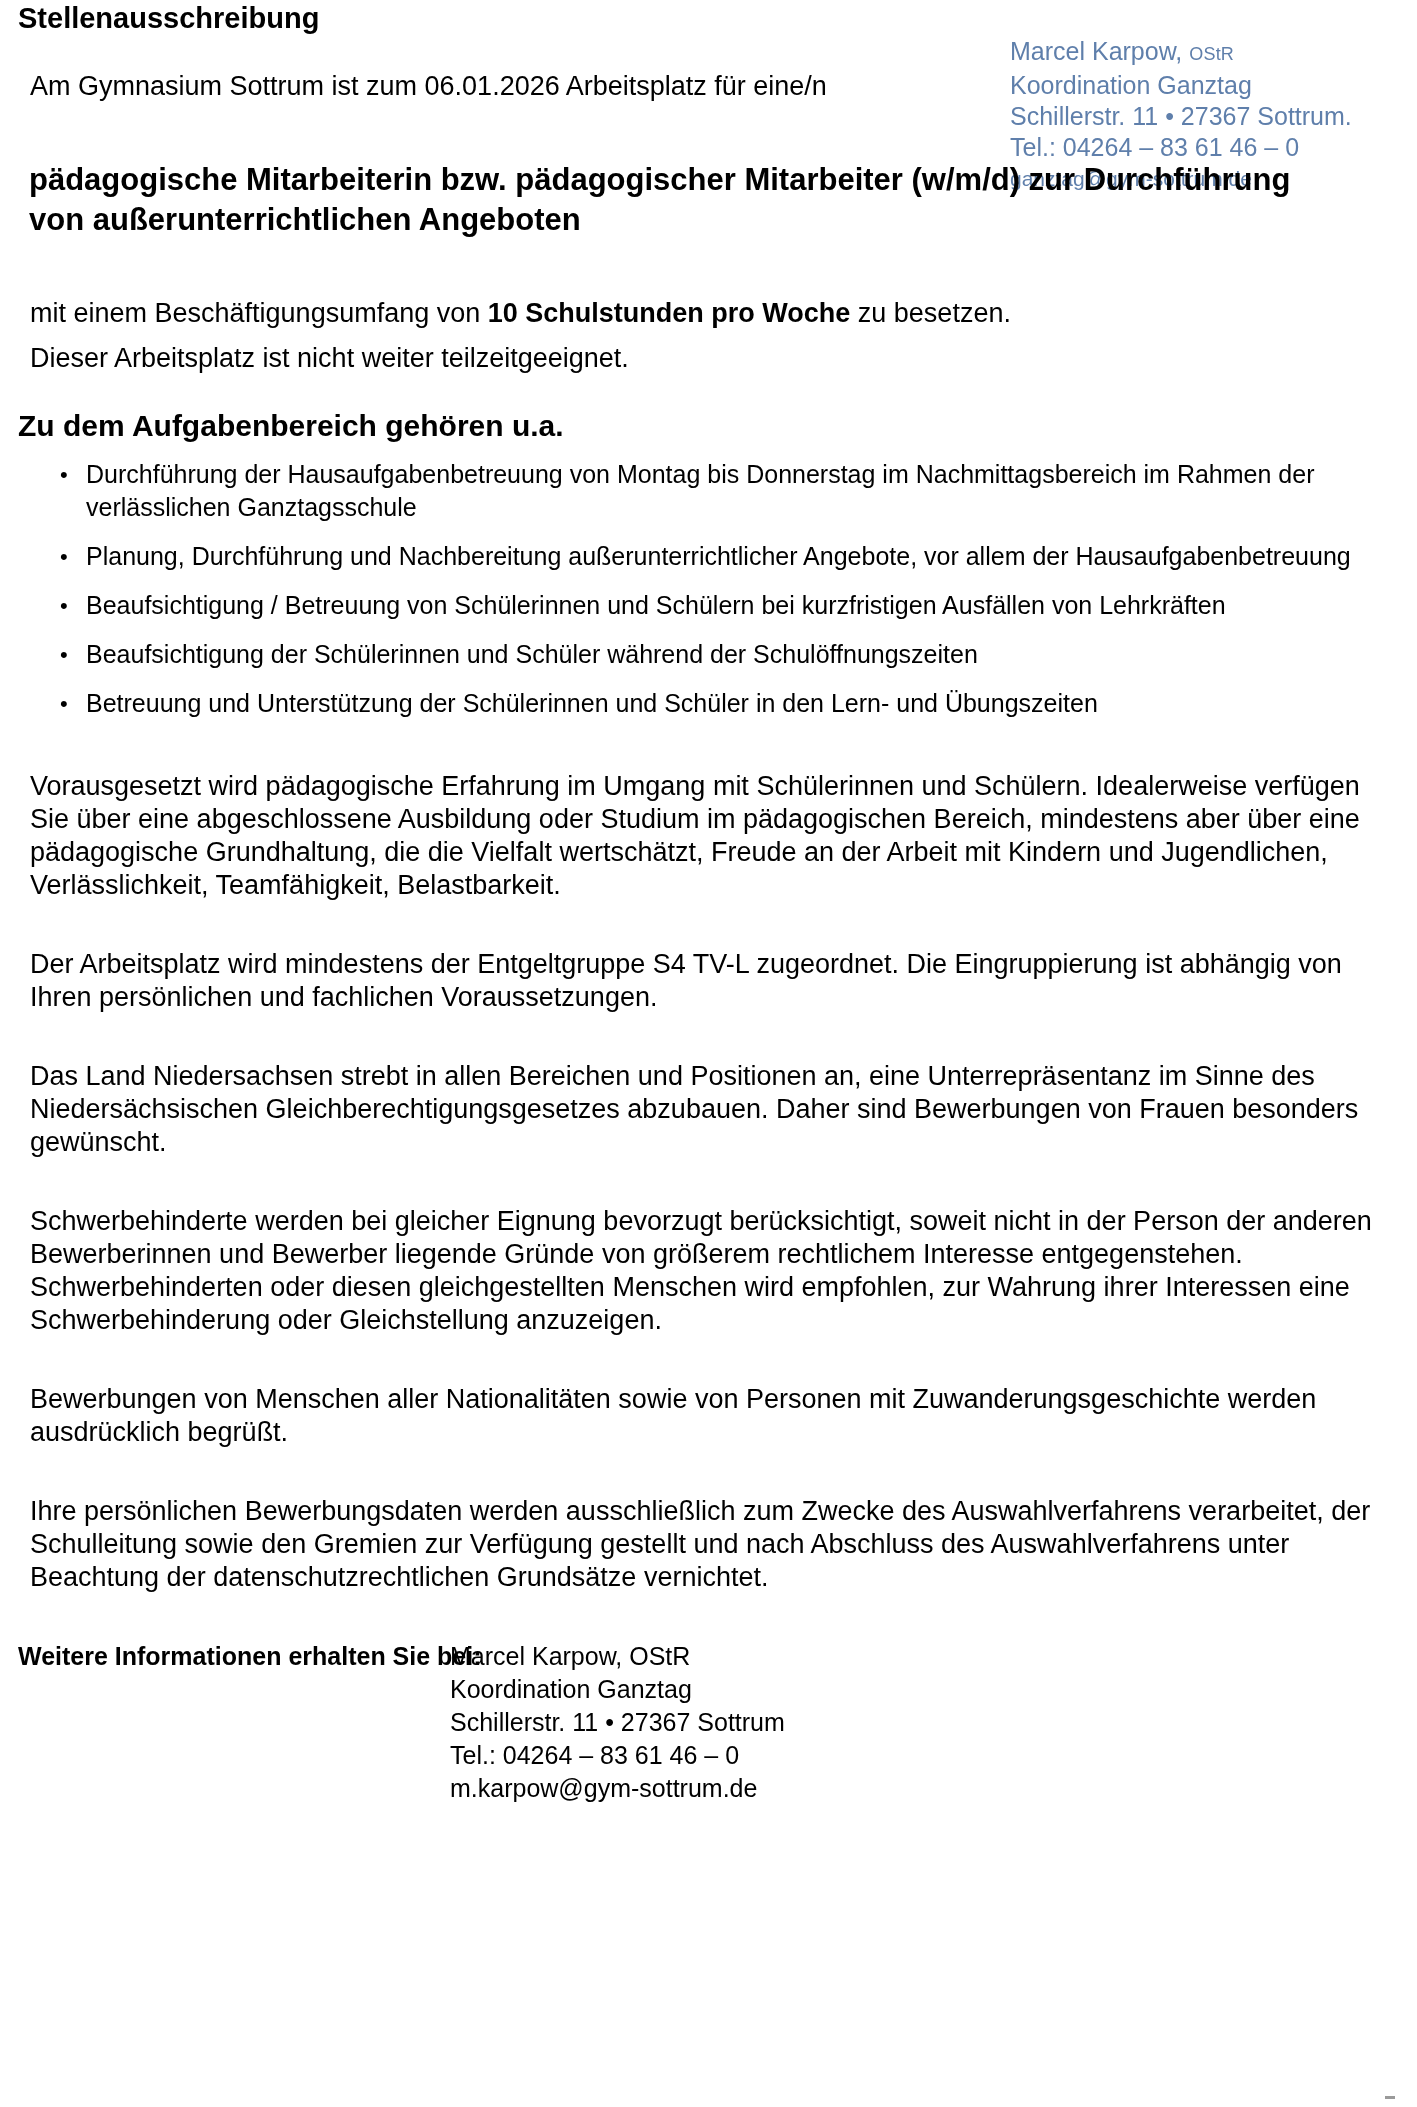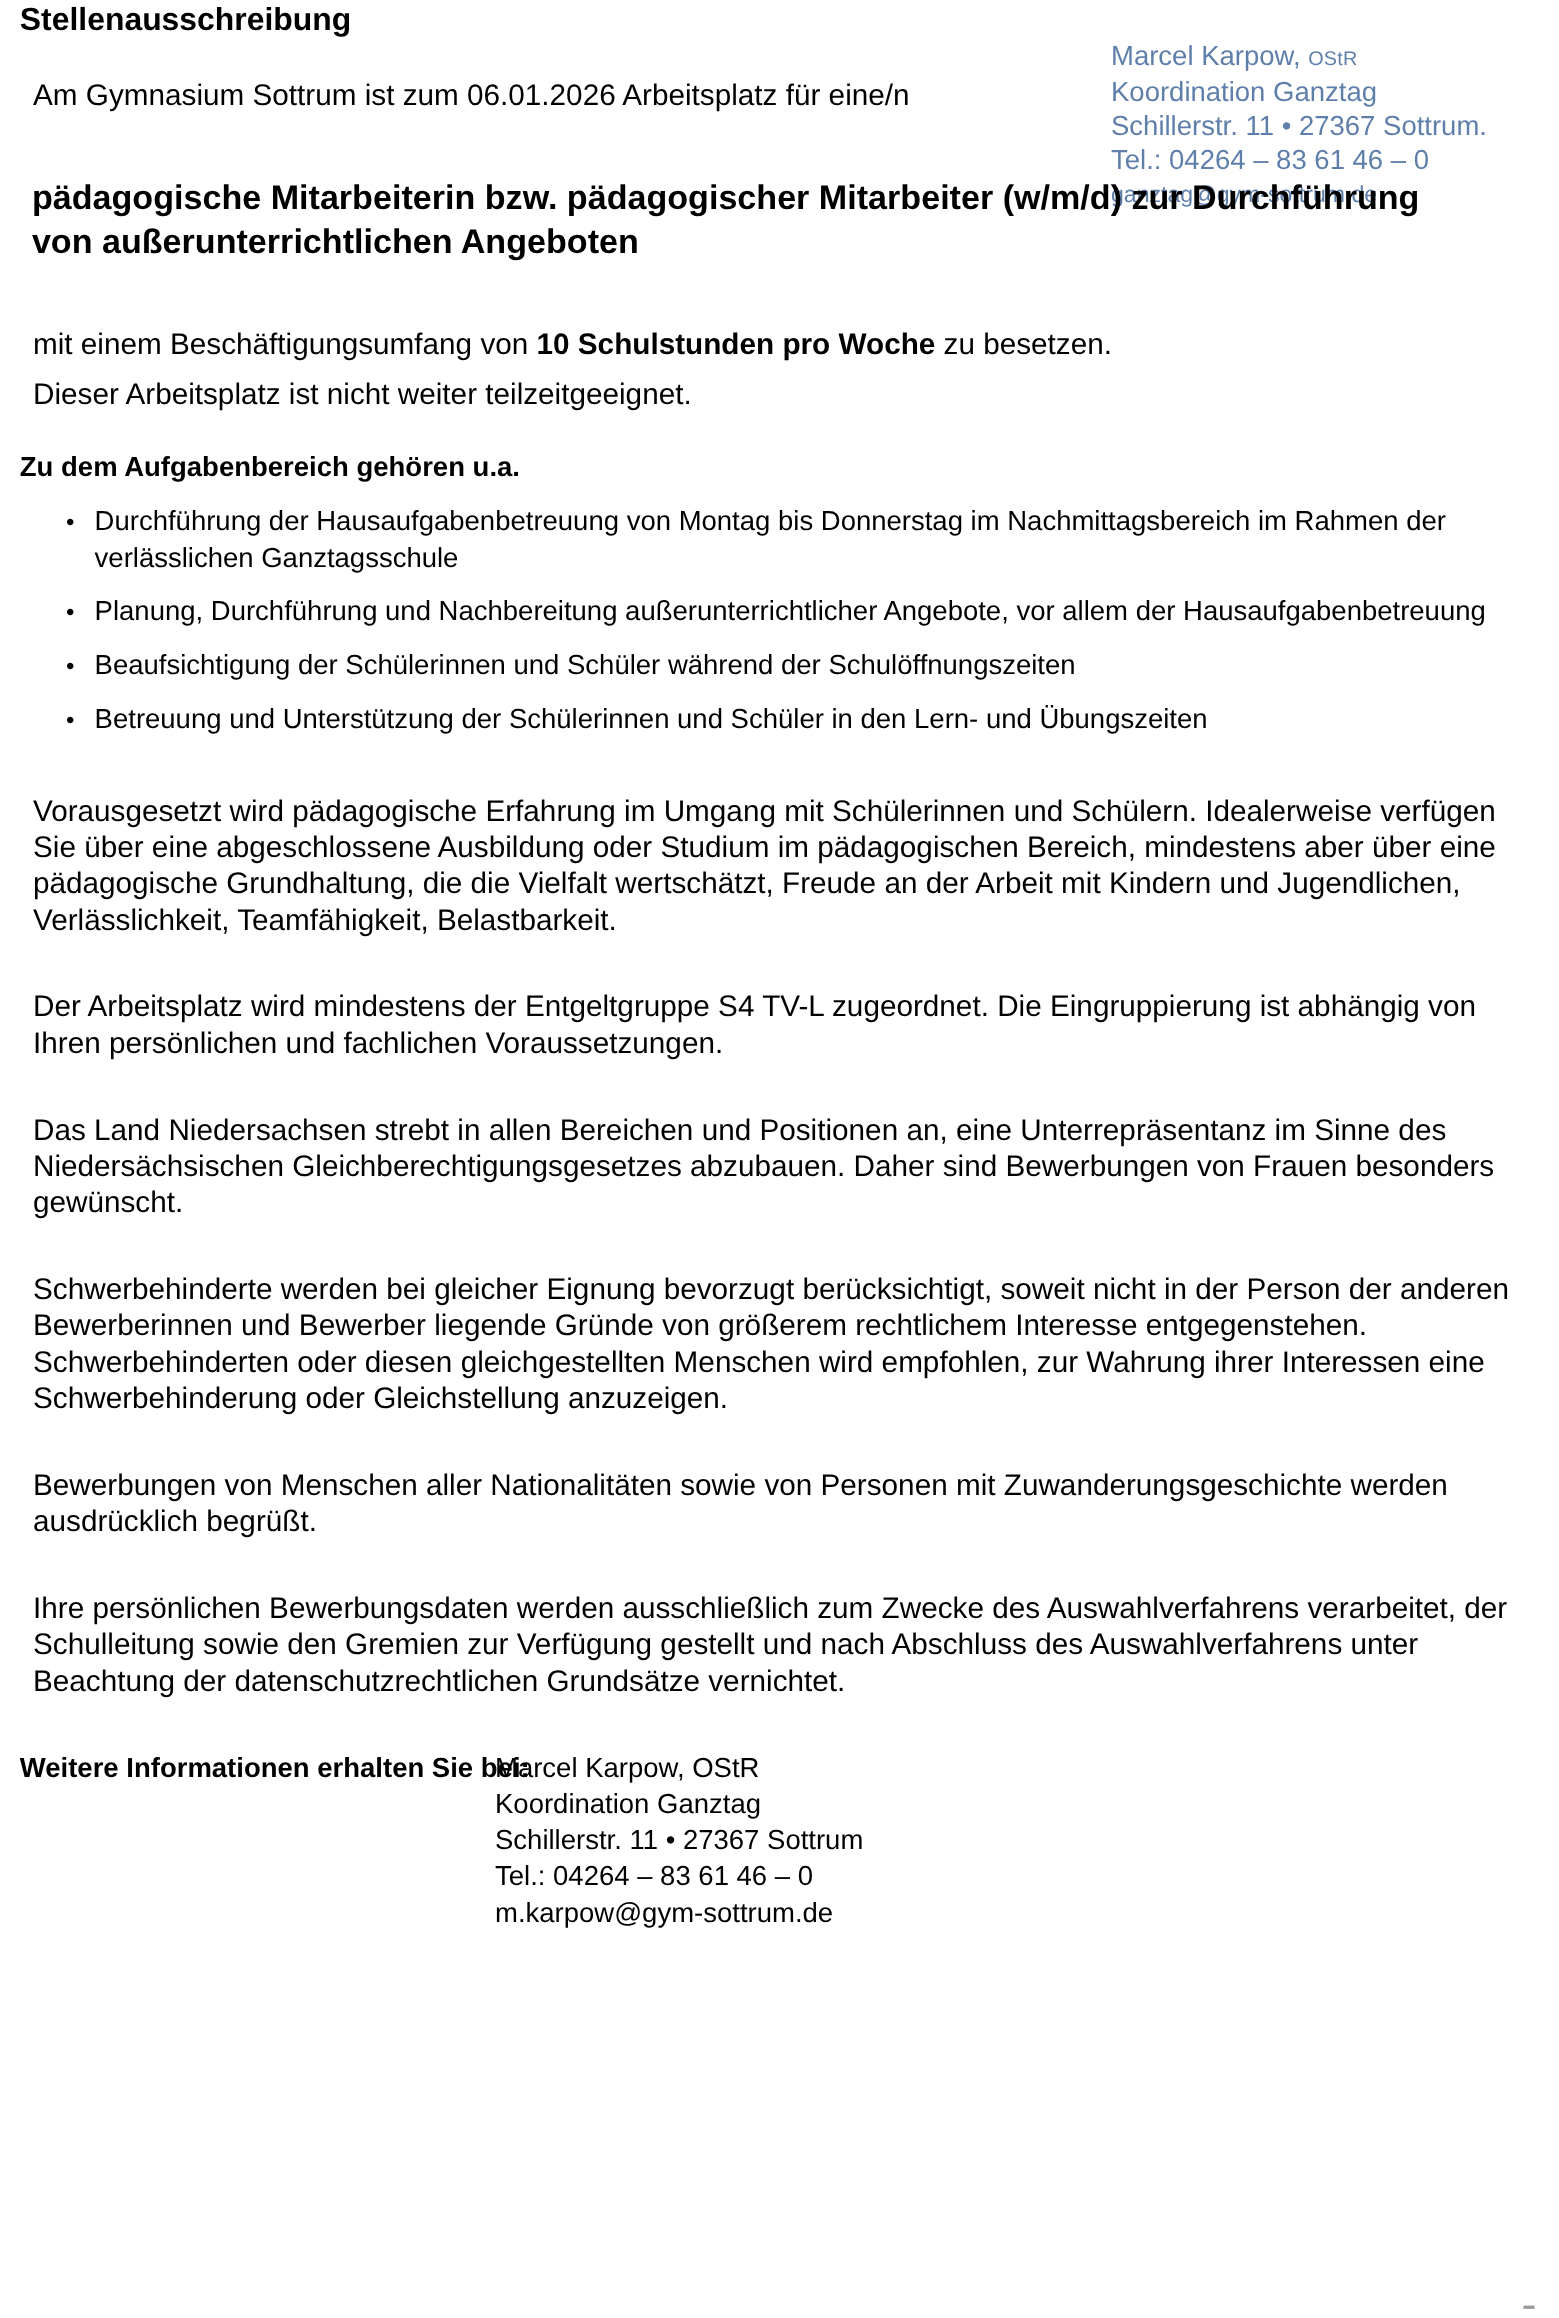--- a/index.html
+++ b/index.html
@@ -101,21 +101,21 @@
   .jobtitle {
     font-size: 31px;
     font-weight: bold;
     line-height: 40px;
     margin: 11px;
     padding: 0;
     max-width: 1320px;
   }
 
   .sub-head {
-    font-size: 25px;
+    font-size: 30px;
     font-weight: bold;
     line-height: 33px;
     margin: 0;
   }
 
   ul.tasks {
     margin: 0;
     padding: 0 0 0 52px;
     list-style: none;
   }
@@ -197,20 +197,21 @@
   <p class="p"><span>mit einem Beschäftigungsumfang von </span><b>10 Schulstunden pro Woche</b><span> zu besetzen.</span></p>
   <p class="p">Dieser Arbeitsplatz ist nicht weiter teilzeitgeeignet.</p>
 
   <div class="gap-m"></div>
 
   <p class="sub-head">Zu dem Aufgabenbereich gehören u.a.</p>
 
   <ul class="tasks">
     <li>Durchführung der Hausaufgabenbetreuung von Montag bis Donnerstag im Nachmittagsbereich im Rahmen der verlässlichen Ganztagsschule</li>
     <li>Planung, Durchführung und Nachbereitung außerunterrichtlicher Angebote, vor allem der Hausaufgabenbetreuung</li>
+    <li>Beaufsichtigung / Betreuung von Schülerinnen und Schülern bei kurzfristigen Ausfällen von Lehrkräften</li>
     <li>Beaufsichtigung der Schülerinnen und Schüler während der Schulöffnungszeiten</li>
     <li>Betreuung und Unterstützung der Schülerinnen und Schüler in den Lern- und Übungszeiten</li>
   </ul>
 
   <div class="gap-m"></div>
 
   <p class="p">Vorausgesetzt wird pädagogische Erfahrung im Umgang mit Schülerinnen und Schülern. Idealerweise verfügen Sie über eine abgeschlossene Ausbildung oder Studium im pädagogischen Bereich, mindestens aber über eine pädagogische Grundhaltung, die die Vielfalt wertschätzt, Freude an der Arbeit mit Kindern und Jugendlichen, Verlässlichkeit, Teamfähigkeit, Belastbarkeit.</p>
 
   <div class="gap-m"></div>
 

